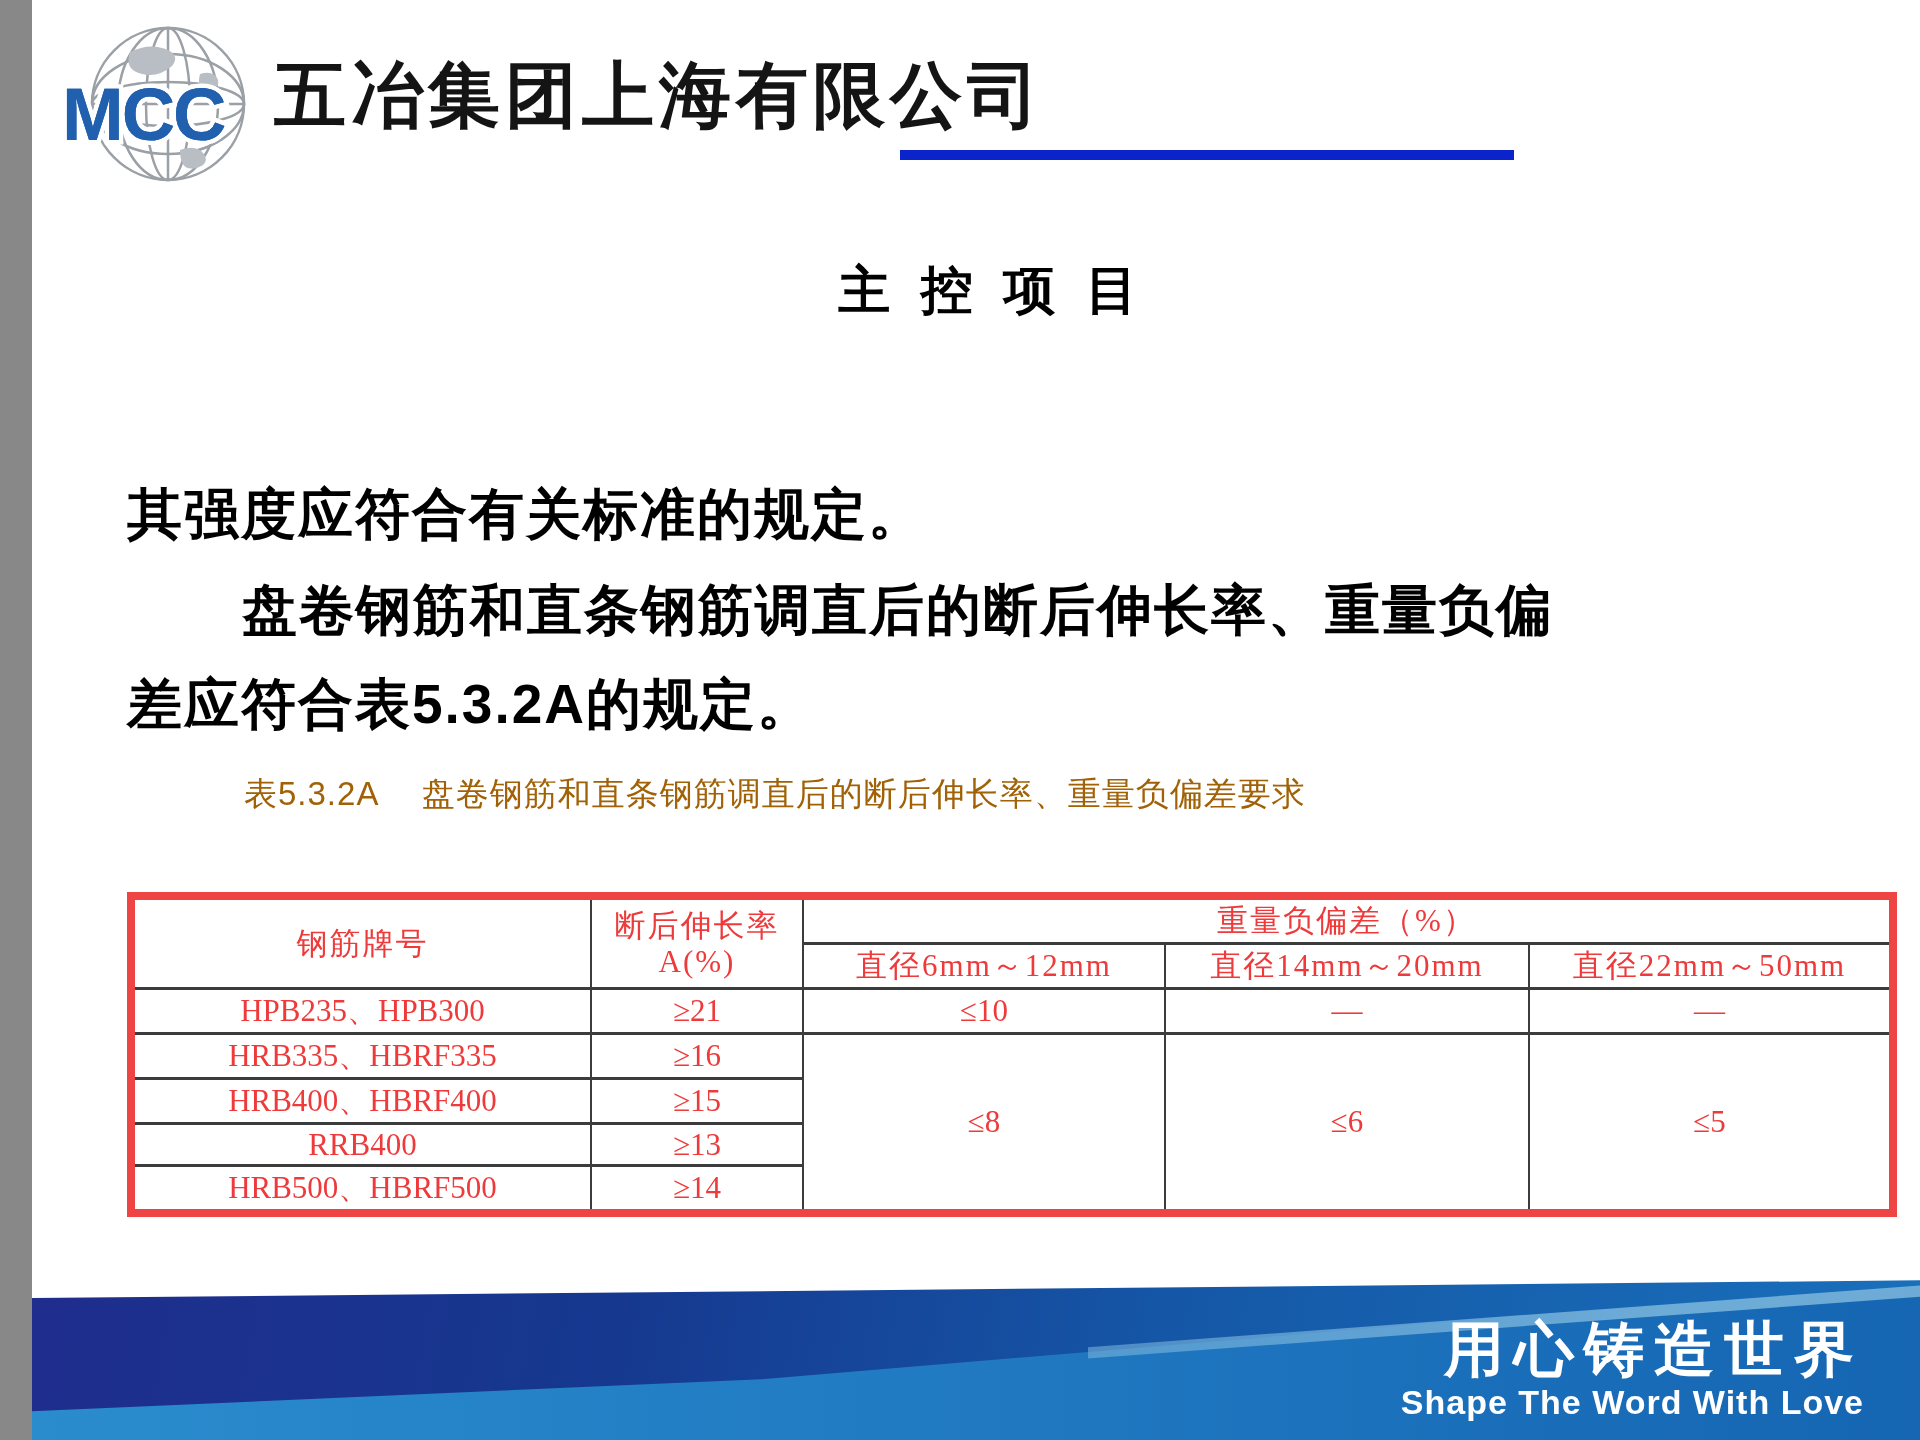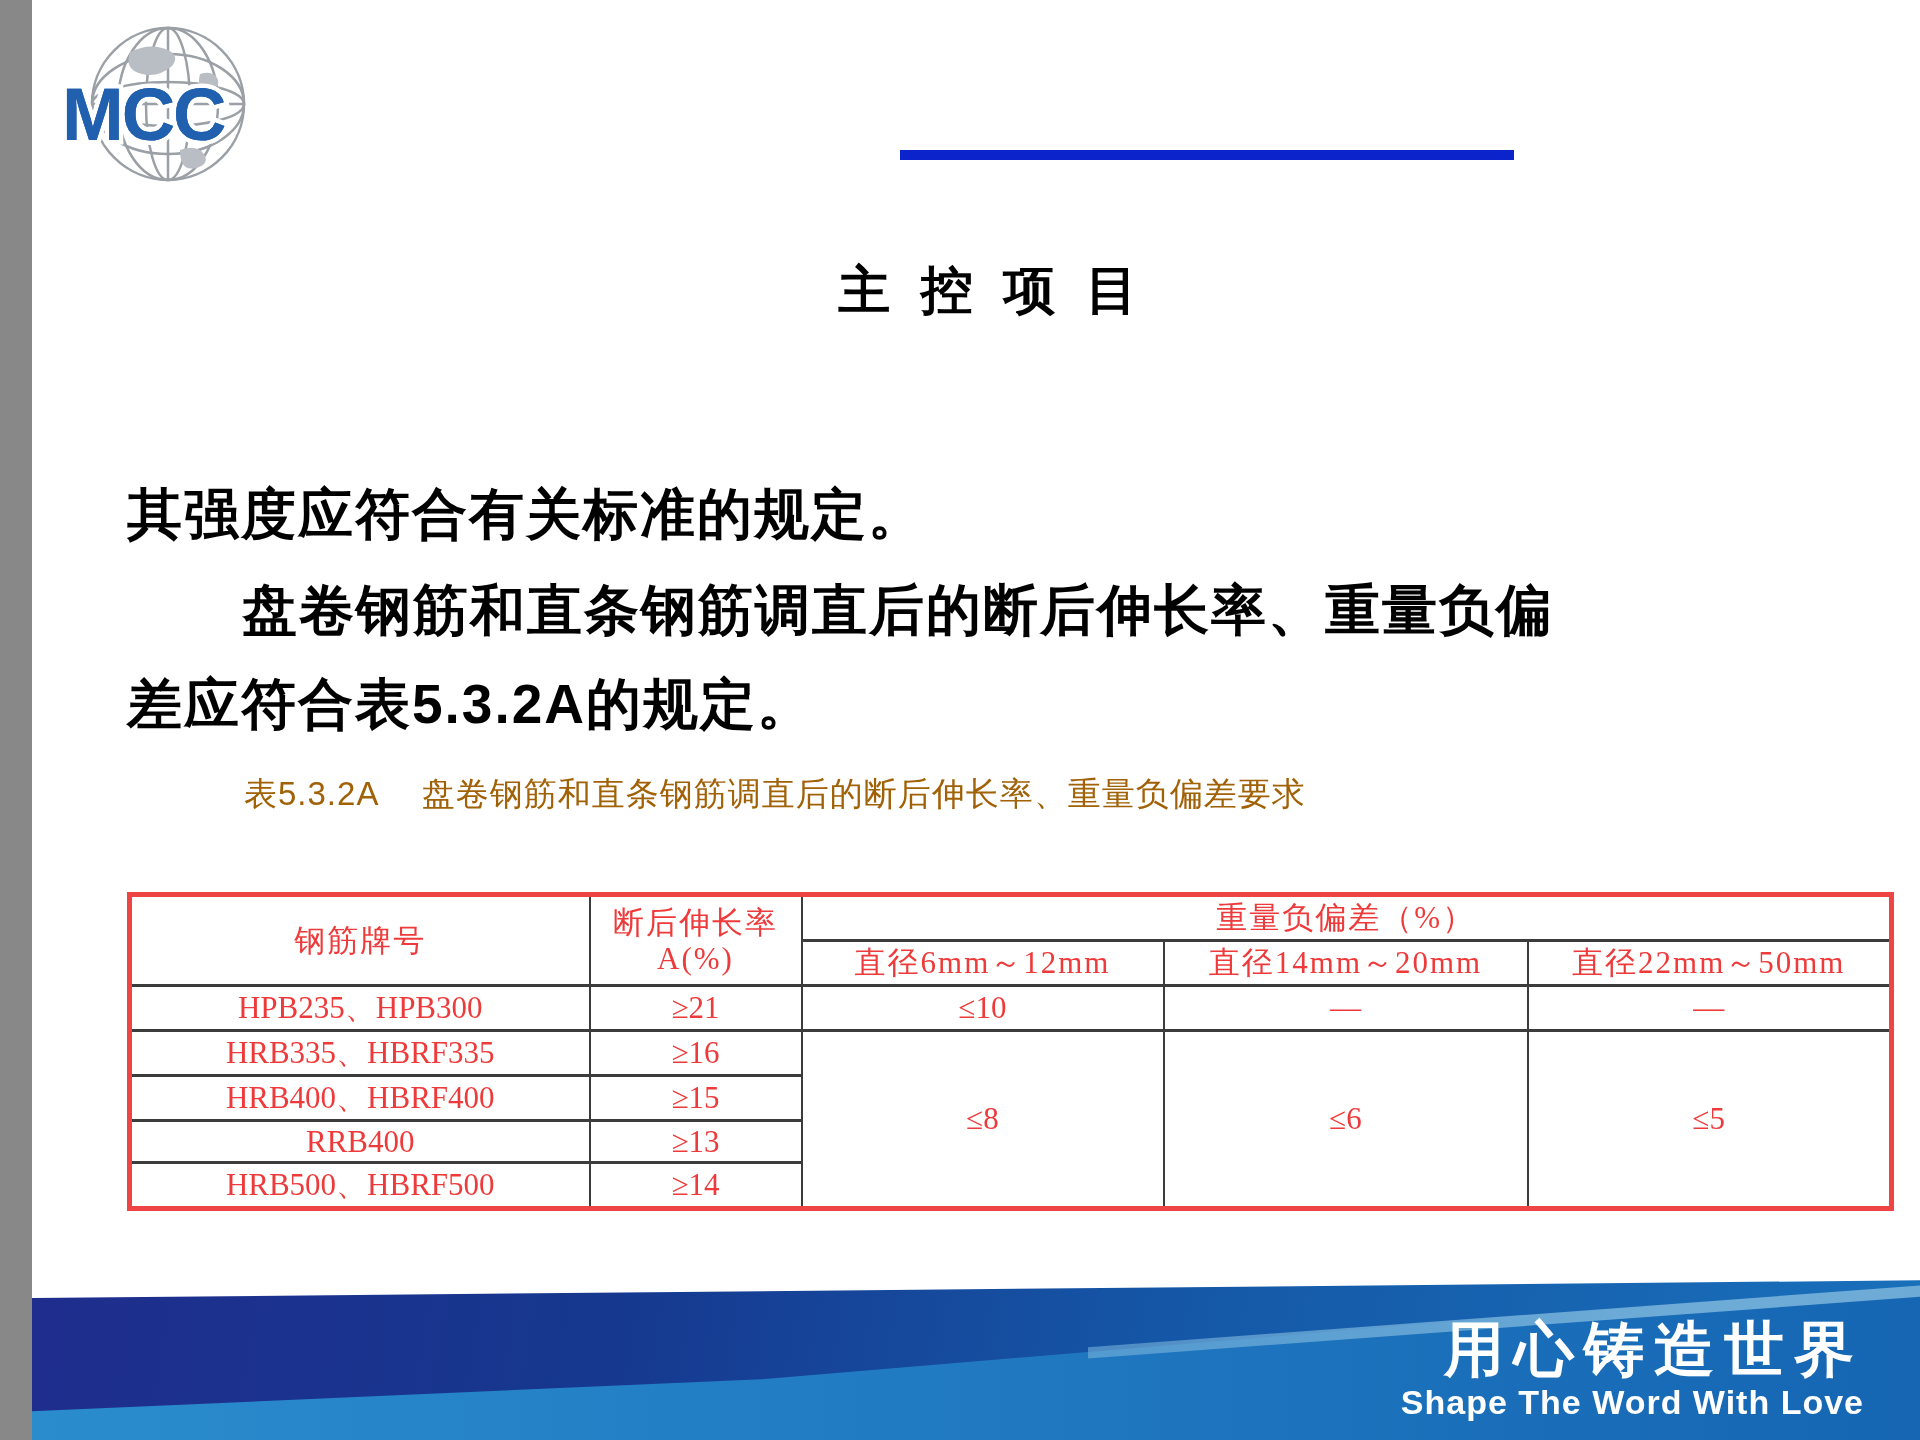--- a/index.html
+++ b/index.html
@@ -43,21 +43,21 @@
   .spec-table{
     position:absolute;left:95px;top:892px;width:1762px;
     border-collapse:collapse;table-layout:fixed;
     font-family:"Liberation Serif","DejaVu Serif",serif;
   }
   .spec-table td,.spec-table th{
     border:2px solid #3c3c3c;border-top-width:3px;border-bottom-width:3px;
     text-align:center;vertical-align:middle;
     color:#ee3a3a;font-weight:400;padding:0;
   }
-  .spec-table{border:5px solid #ef4444;}
+  .spec-table{border:8px solid #ef4444;}
   .th-cn{font-size:31px;letter-spacing:2px;}
   .td-val{font-size:31px;}
   .row-h{height:42px;}
   .hdr-h{height:41px;}
   .elong-head{line-height:1.15;}
   
   .banner{
     position:absolute;left:0;bottom:0;width:1920px;height:160px;
     clip-path:polygon(0 18px,100% 0,100% 100%,0 100%);
     background:linear-gradient(100deg,#1f2d8d 0%,#16388f 30%,#155AA9 62%,#1a71bc 100%);
@@ -101,20 +101,21 @@
       <g fill="#b9bec4" stroke="none">
         <path d="M70,30 q20,-10 38,-2 q12,6 4,16 q-14,12 -30,8 q-18,-4 -12,-22z"></path>
         <path d="M140,52 q14,-4 18,6 q2,8 -10,10 q-12,0 -8,-16z"></path>
         <path d="M120,128 q16,-6 24,4 q6,10 -8,14 q-16,4 -16,-18z"></path>
       </g>
       <text x="2" y="118" font-family="Liberation Sans, sans-serif" font-size="74" font-weight="900" letter-spacing="-2" fill="#2060ae" stroke="#ffffff" stroke-width="9" paint-order="stroke">MCC</text>
       <text x="2" y="118" font-family="Liberation Sans, sans-serif" font-size="74" font-weight="900" letter-spacing="-2" fill="#2060ae">MCC</text>
     </svg>
   </div>
 
+  <div class="company-name">五冶集团上海有限公司</div>
   <div class="header-underline"></div>
 
   <div class="title-2">主 控 项 目</div>
 
   <div class="body-line bl2">其强度应符合有关标准的规定。</div>
   <div class="body-line bl3">盘卷钢筋和直条钢筋调直后的断后伸长率、重量负偏</div>
   <div class="body-line bl4">差应符合表5.3.2A的规定。</div>
 
   <div class="table-caption">表5.3.2A　 盘卷钢筋和直条钢筋调直后的断后伸长率、重量负偏差要求</div>
 

